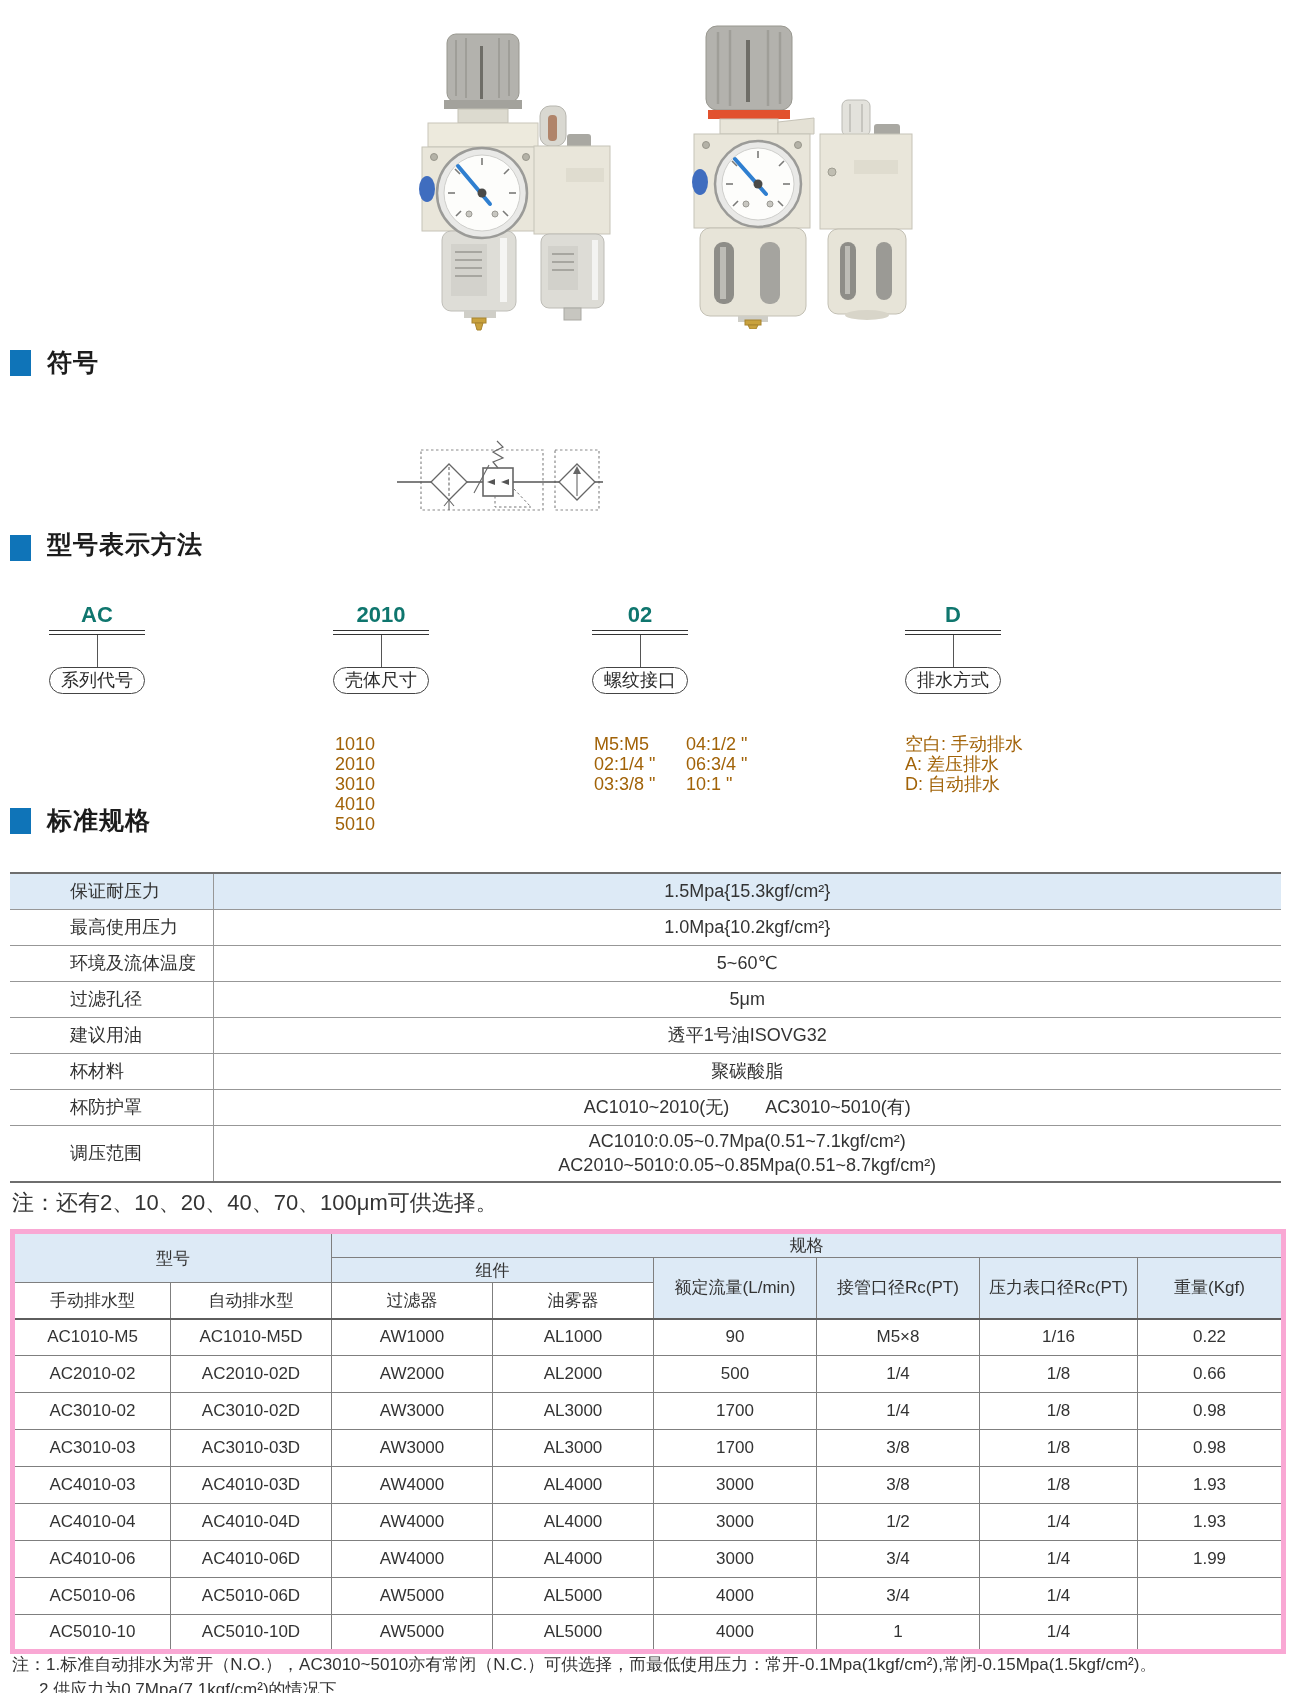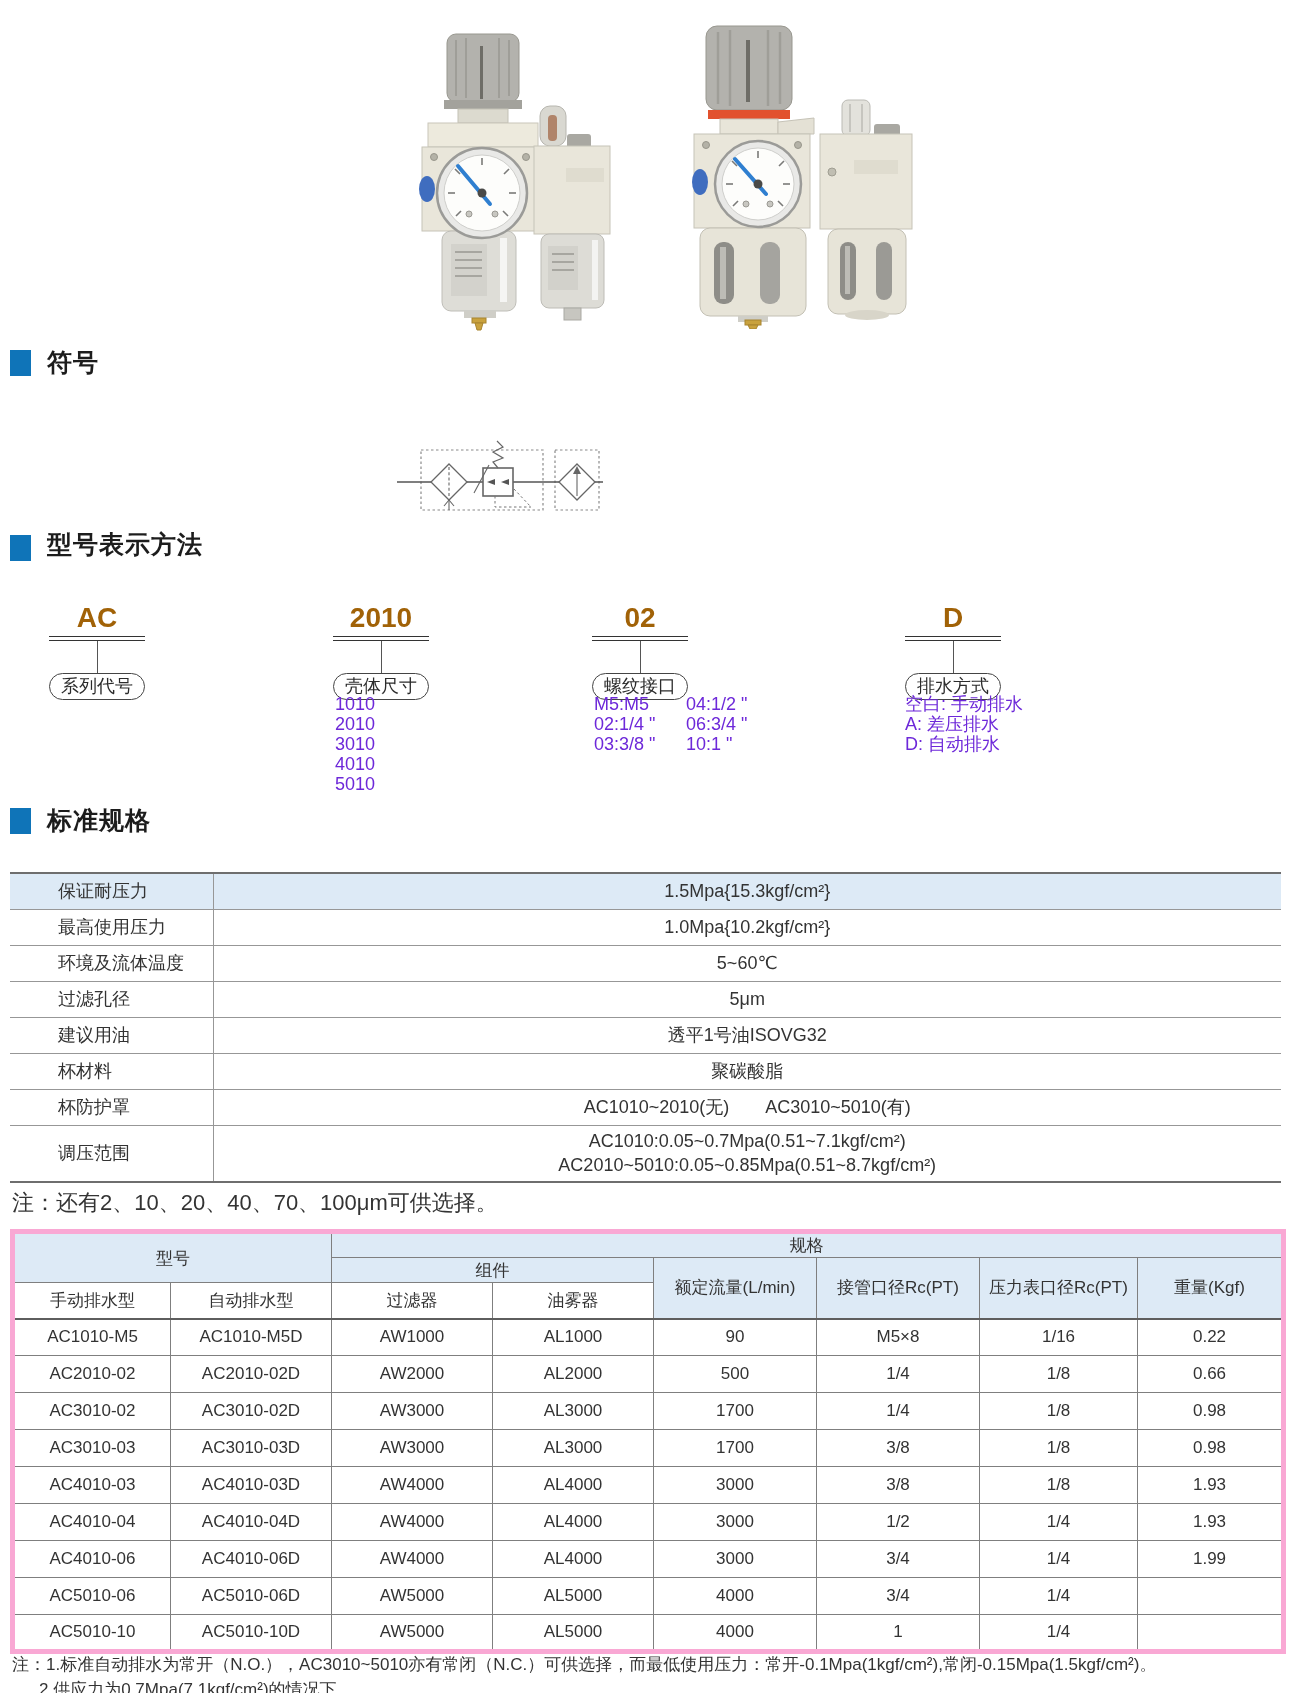--- a/index.html
+++ b/index.html
@@ -7,35 +7,35 @@
     font-family:"Liberation Sans","DejaVu Sans",sans-serif; color:#2f2f2f; }
   .page { position:relative; width:1291px; height:1693px; background:#fff; }
 
   
   .heading { position:absolute; display:flex; align-items:center;margin-top:12px; }
   .heading .sq { width:21px; height:26px; background:#0f74b8; margin-right:16px; flex:0 0 auto; }
   .heading .htxt { font-size:25px; font-weight:bold; color:#1c1c1c; letter-spacing:1px; }
 
   
   .md-col { position:absolute; transform:translateX(-50%); display:flex; flex-direction:column; align-items:center; }
-  .md-code { font-size:28px; font-weight:bold; color:#a16207; padding:0 9px 2px; }
+  .md-code { font-size:22px; font-weight:bold; color:#0f766e; padding:0 9px 2px; }
   .md-ul { align-self:stretch; height:5px; border-top:1px solid #333; border-bottom:1px solid #333; }
   .md-conn { width:1px; height:32px; background:#555; }
   .md-bubble { border:1px solid #444; border-radius:14px; height:27px; line-height:25px;
     padding:0 11px; font-size:18px; color:#2b2b2b; white-space:nowrap;text-align:center; }
-  .md-opts { position:absolute; font-size:18px; line-height:20px; color:#6d28d9; white-space:nowrap; }
+  .md-opts { position:absolute; font-size:18px; line-height:20px; color:#a16207; white-space:nowrap;margin-top:40px; }
   .md-opts > div { height:20px; }
   .pair { display:flex; }
   .pair .pa { width:92px; }
 
   
   #spec-table { position:absolute; left:10px; top:872px; width:1271px; border-collapse:collapse;
     border-top:2px solid #6e6e6e; border-bottom:2px solid #6e6e6e; table-layout:fixed; }
   #spec-table td { border-bottom:1px solid #979797; font-size:18px; height:36px; color:#333; }
-  #spec-table td.sl { width:203px; border-right:1px solid #979797; padding-left:48px; }
+  #spec-table td.sl { width:203px; border-right:1px solid #979797; padding-left:60px; }
   #spec-table td.sv { text-align:center; }
   #spec-table tr.blue td { background:#ddeaf6; }
   #spec-table tr.tall td { height:57px; }
   #spec-table td.pre { white-space:pre-line; line-height:24px; }
   #spec-note { position:absolute; left:12px; top:1188px; font-size:22px; color:#333; }
 
   
   #model-table { position:absolute; left:10px; top:1229px; width:1271px; border-collapse:collapse;
     table-layout:fixed; border:5px solid #f9a8d4; }
   #model-table th, #model-table td { border:1px solid #7f7f7f; font-weight:normal;

